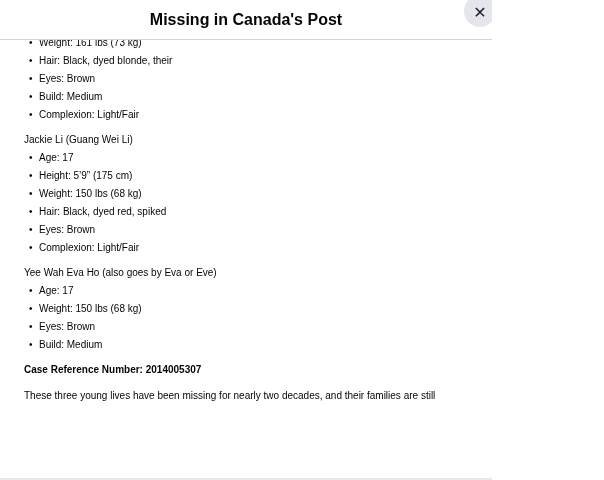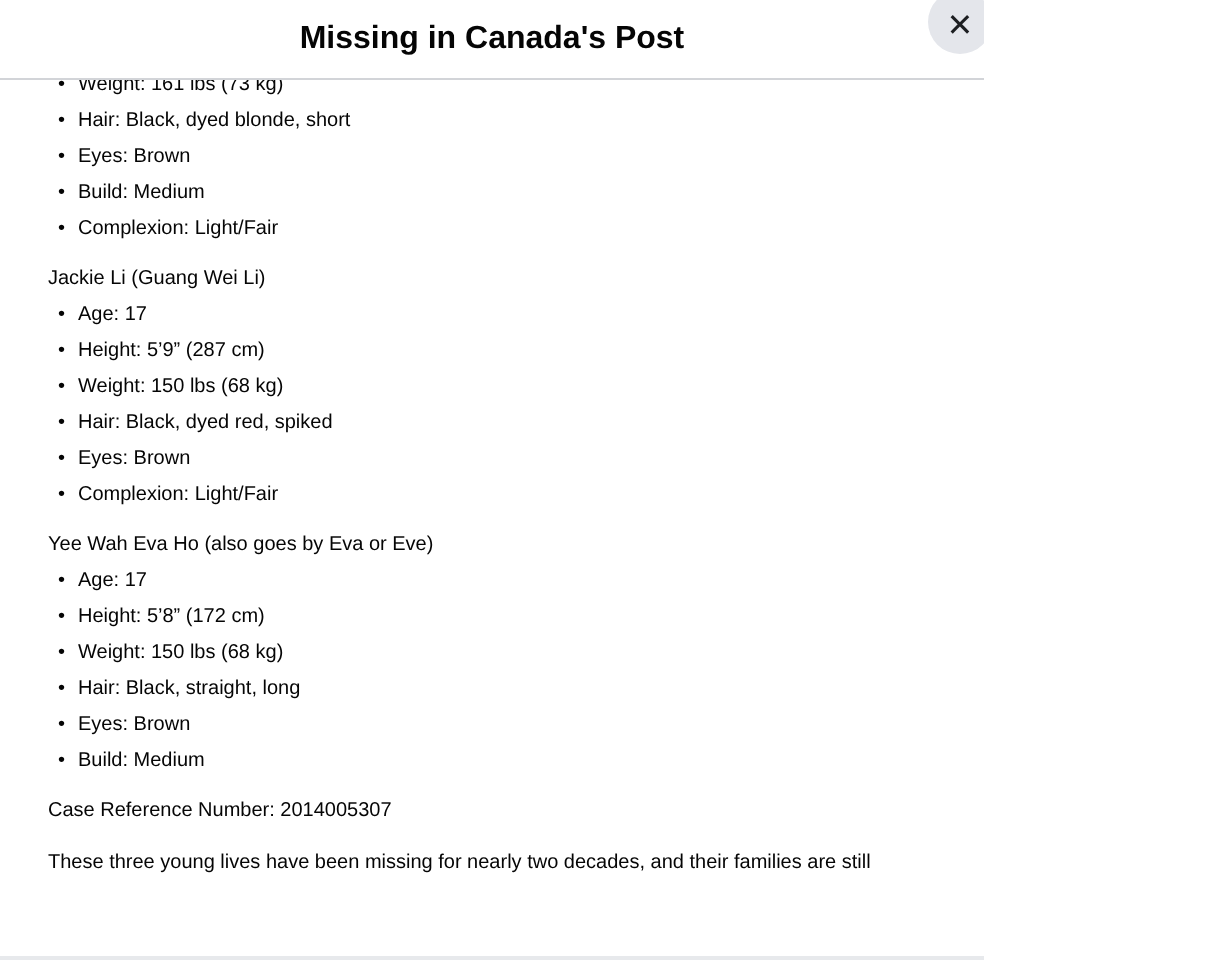--- a/index.html
+++ b/index.html
@@ -72,21 +72,21 @@
     line-height: 18px;
   }
   .section { margin: 0 0 7px 0; }
   .section-name { white-space: nowrap; }
   .detail-row { padding-left: 5px; white-space: nowrap; }
   .bullet {
     display: inline-block;
     width: 10px;
     color: #050505;
   }
-  .case-ref { margin: 0 0 8px 0; white-space: nowrap; }
+  .case-ref { margin: 0 0 8px 0; white-space: nowrap; font-weight: bold; }
   .closing { margin: 0; white-space: nowrap; }
   .bottom-strip {
     position: absolute;
     left: 0; right: 0; bottom: 0;
     height: 2px;
     background: #e7e9ec;
     z-index: 3;
   }
 </style>
 </head>
@@ -99,40 +99,38 @@
     <button class="close-btn" aria-label="Close">
       <span class="close-x">✕</span>
     </button>
   </header>
 
   <div class="modal-body">
     <div class="scroll-inner">
       <div>
           <div class="section">
             <div class="detail-row"><span class="bullet">•</span><span class="detail-text">Weight: 161 lbs (73 kg)</span></div>
-            <div class="detail-row"><span class="bullet">•</span><span class="detail-text">Hair: Black, dyed blonde, short</span></div>
+            <div class="detail-row"><span class="bullet">•</span><span class="detail-text">Hair: Black, dyed blonde, their</span></div>
             <div class="detail-row"><span class="bullet">•</span><span class="detail-text">Eyes: Brown</span></div>
             <div class="detail-row"><span class="bullet">•</span><span class="detail-text">Build: Medium</span></div>
             <div class="detail-row"><span class="bullet">•</span><span class="detail-text">Complexion: Light/Fair</span></div>
           </div>
           <div class="section">
             <div class="section-name">Jackie Li (Guang Wei Li)</div>
             <div class="detail-row"><span class="bullet">•</span><span class="detail-text">Age: 17</span></div>
-            <div class="detail-row"><span class="bullet">•</span><span class="detail-text">Height: 5’9” (287 cm)</span></div>
+            <div class="detail-row"><span class="bullet">•</span><span class="detail-text">Height: 5’9” (175 cm)</span></div>
             <div class="detail-row"><span class="bullet">•</span><span class="detail-text">Weight: 150 lbs (68 kg)</span></div>
             <div class="detail-row"><span class="bullet">•</span><span class="detail-text">Hair: Black, dyed red, spiked</span></div>
             <div class="detail-row"><span class="bullet">•</span><span class="detail-text">Eyes: Brown</span></div>
             <div class="detail-row"><span class="bullet">•</span><span class="detail-text">Complexion: Light/Fair</span></div>
           </div>
           <div class="section">
             <div class="section-name">Yee Wah Eva Ho (also goes by Eva or Eve)</div>
             <div class="detail-row"><span class="bullet">•</span><span class="detail-text">Age: 17</span></div>
-            <div class="detail-row"><span class="bullet">•</span><span class="detail-text">Height: 5’8” (172 cm)</span></div>
             <div class="detail-row"><span class="bullet">•</span><span class="detail-text">Weight: 150 lbs (68 kg)</span></div>
-            <div class="detail-row"><span class="bullet">•</span><span class="detail-text">Hair: Black, straight, long</span></div>
             <div class="detail-row"><span class="bullet">•</span><span class="detail-text">Eyes: Brown</span></div>
             <div class="detail-row"><span class="bullet">•</span><span class="detail-text">Build: Medium</span></div>
           </div>
         </div>
       <p class="case-ref">Case Reference Number: 2014005307</p>
       <p class="closing">These three young lives have been missing for nearly two decades, and their families are still</p>
     </div>
   </div>
 
   <div class="bottom-strip"></div>

